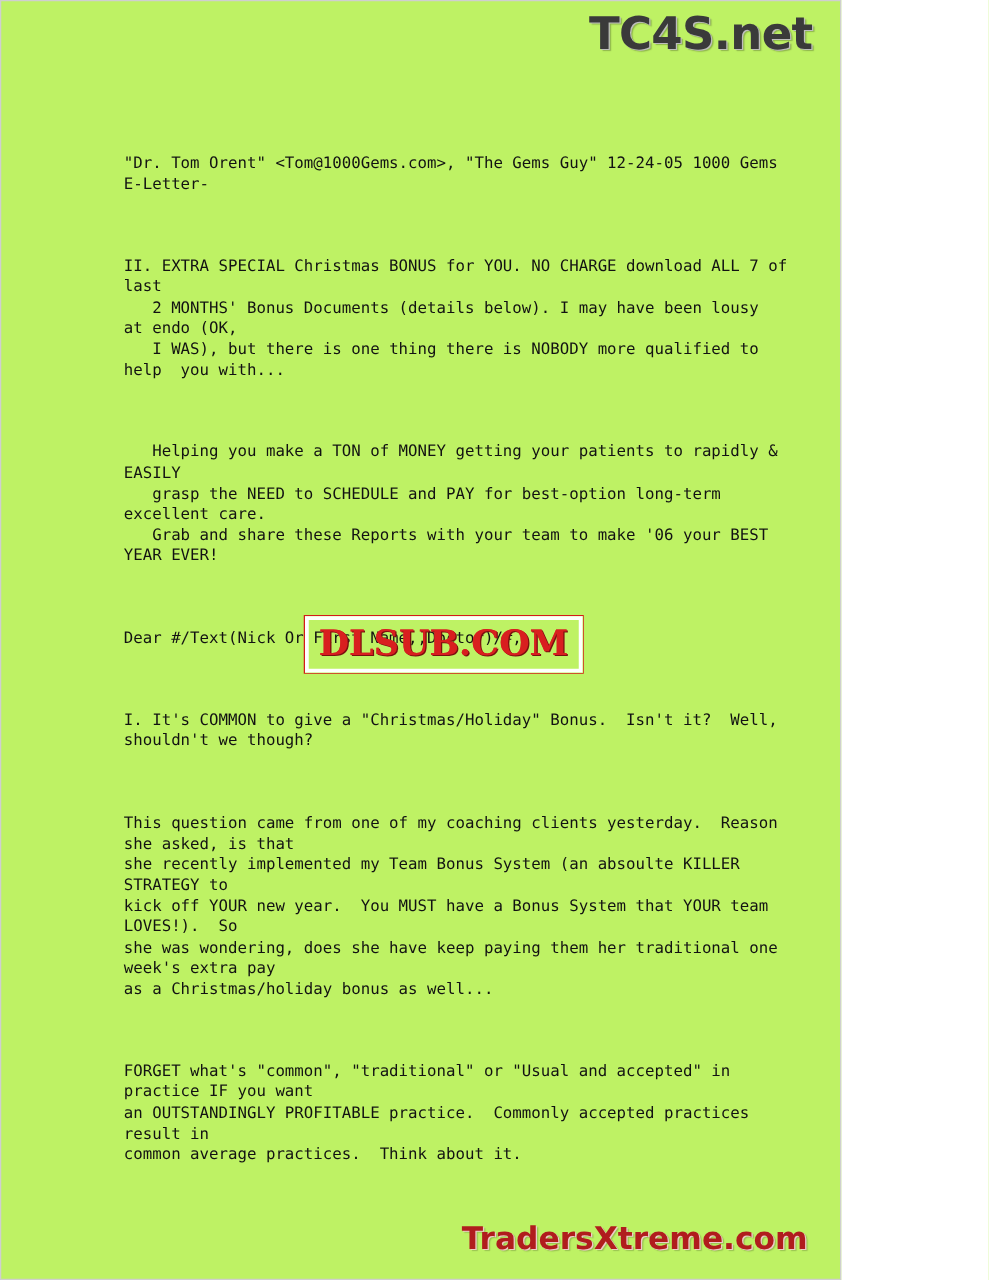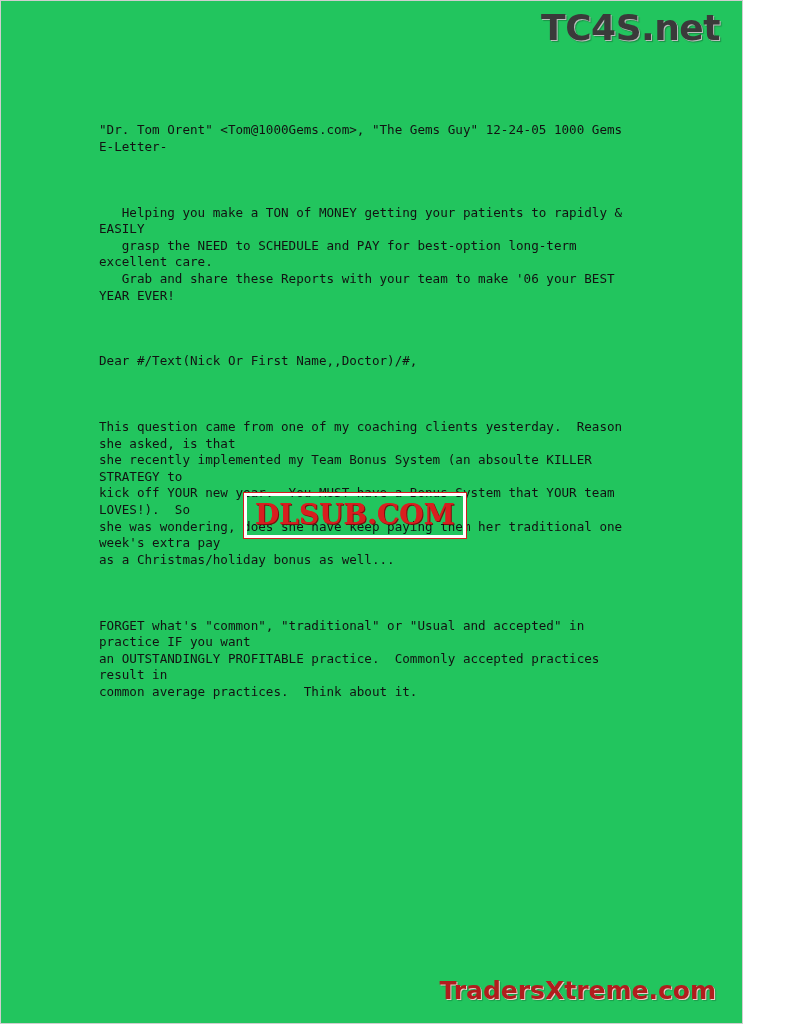--- a/index.html
+++ b/index.html
@@ -9,25 +9,25 @@
   body {
     width: 791px;
     height: 1024px;
     background: #ffffff;
     font-family: "DejaVu Sans Mono", monospace;
     position: relative;
     overflow: hidden;
   }
   .page {
     position: relative;
-    width: 743px;
+    width: 673px;
     height: 1024px;
     box-sizing: border-box;
     border: 1px solid #cfcfcf;
-    background: #22c55e;
+    background: #bef264;
   }
   .watermark-top {
     position: absolute;
     top: 6px;
     right: 22px;
     font-family: "DejaVu Sans", sans-serif;
     font-weight: bold;
     font-size: 36px;
     color: #3a3a3a;
     letter-spacing: -0.5px;
@@ -82,27 +82,35 @@
 </head>
 <body>
 
 <div class="page">
 
   <div class="watermark-top">TC4S.net</div>
 
   <div class="doc-body">
     <p class="blk">"Dr. Tom Orent" &lt;Tom@1000Gems.com&gt;, "The Gems Guy" 12-24-05 1000 Gems
 E-Letter-</p>
+    <p class="blk">II. EXTRA SPECIAL Christmas BONUS for YOU. NO CHARGE download ALL 7 of
+last
+   2 MONTHS' Bonus Documents (details below). I may have been lousy
+at endo (OK,
+   I WAS), but there is one thing there is NOBODY more qualified to
+help  you with...</p>
     <p class="blk">   Helping you make a TON of MONEY getting your patients to rapidly &amp;
 EASILY
    grasp the NEED to SCHEDULE and PAY for best-option long-term
 excellent care.
    Grab and share these Reports with your team to make '06 your BEST
 YEAR EVER!</p>
     <p class="blk">Dear #/Text(Nick Or First Name,,Doctor)/#,</p>
+    <p class="blk">I. It's COMMON to give a "Christmas/Holiday" Bonus.  Isn't it?  Well,
+shouldn't we though?</p>
     <p class="blk">This question came from one of my coaching clients yesterday.  Reason
 she asked, is that
 she recently implemented my Team Bonus System (an absoulte KILLER
 STRATEGY to
 kick off YOUR new year.  You MUST have a Bonus System that YOUR team
 LOVES!).  So
 she was wondering, does she have keep paying them her traditional one
 week's extra pay
 as a Christmas/holiday bonus as well...</p>
     <p class="blk">FORGET what's "common", "traditional" or "Usual and accepted" in

